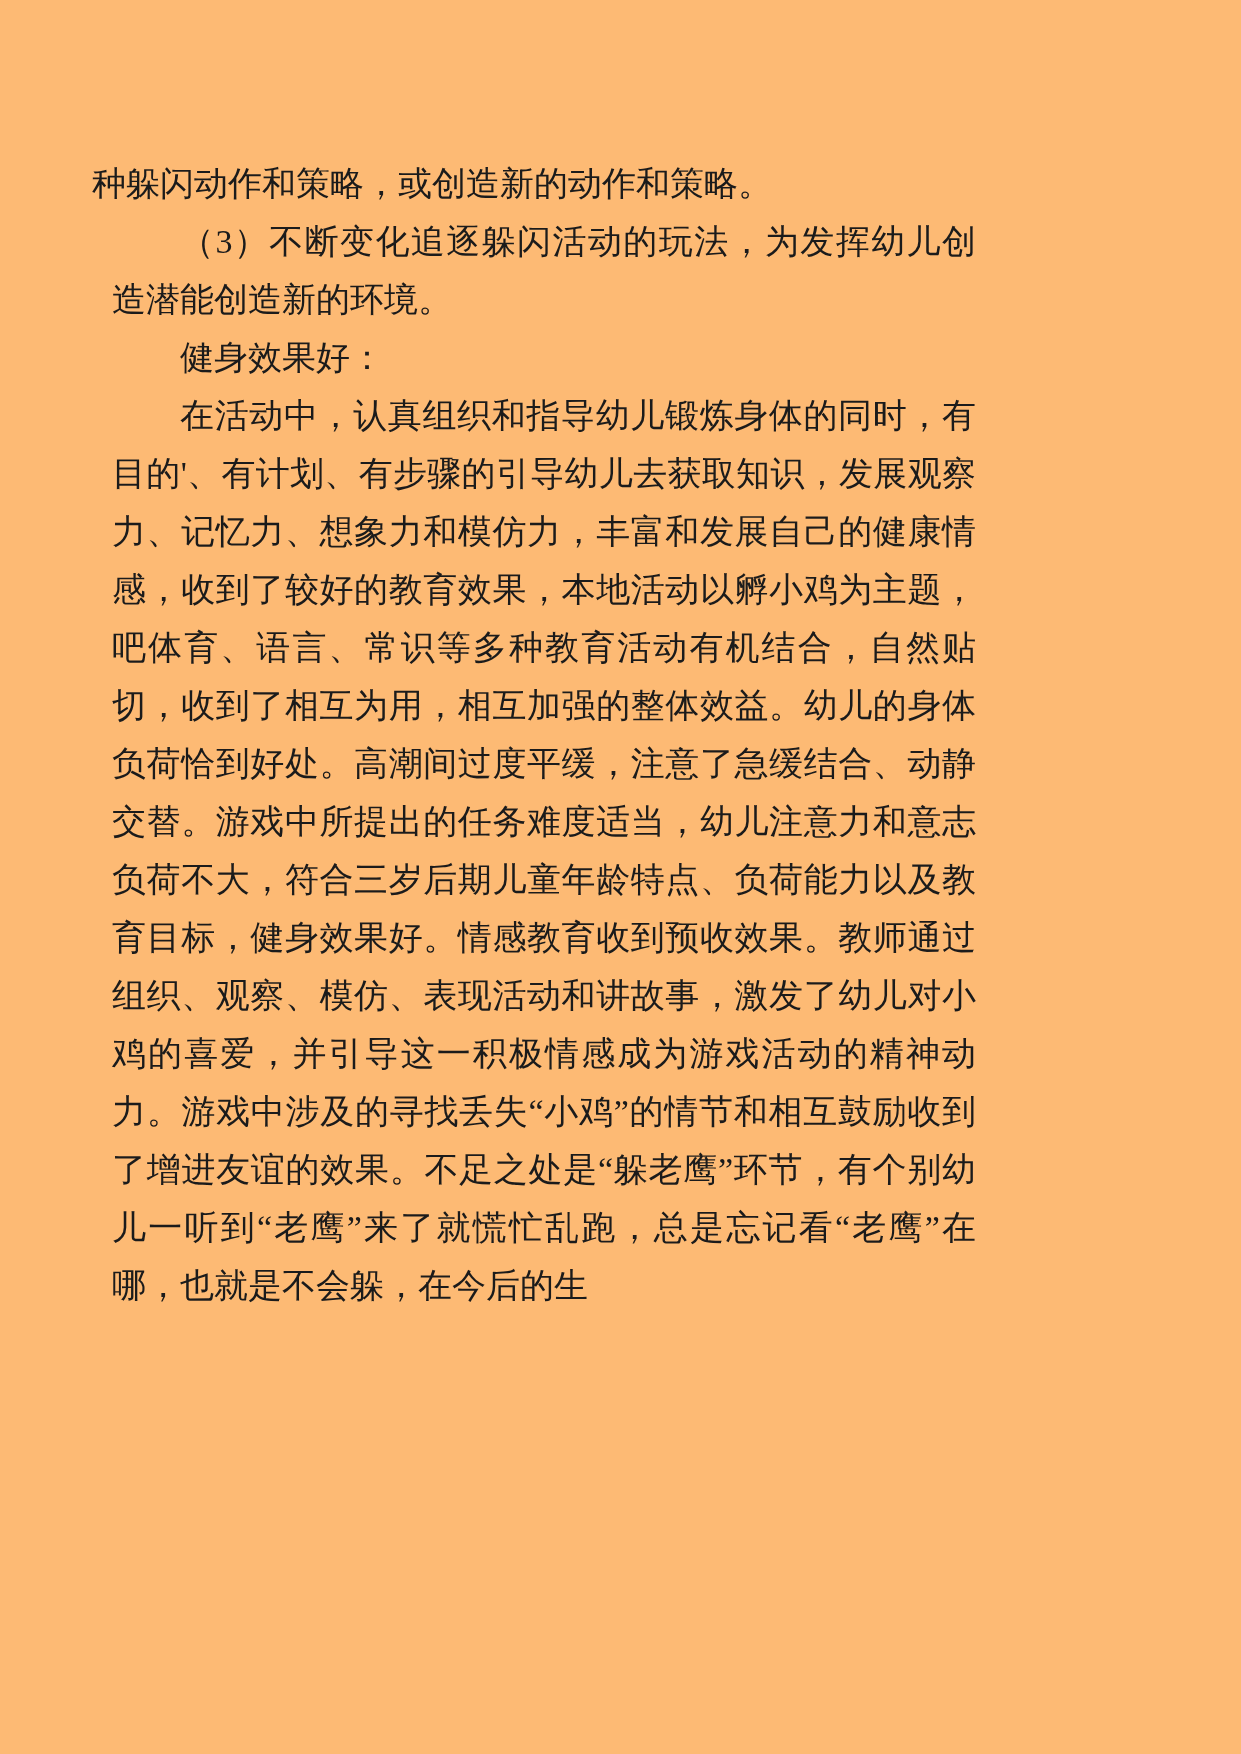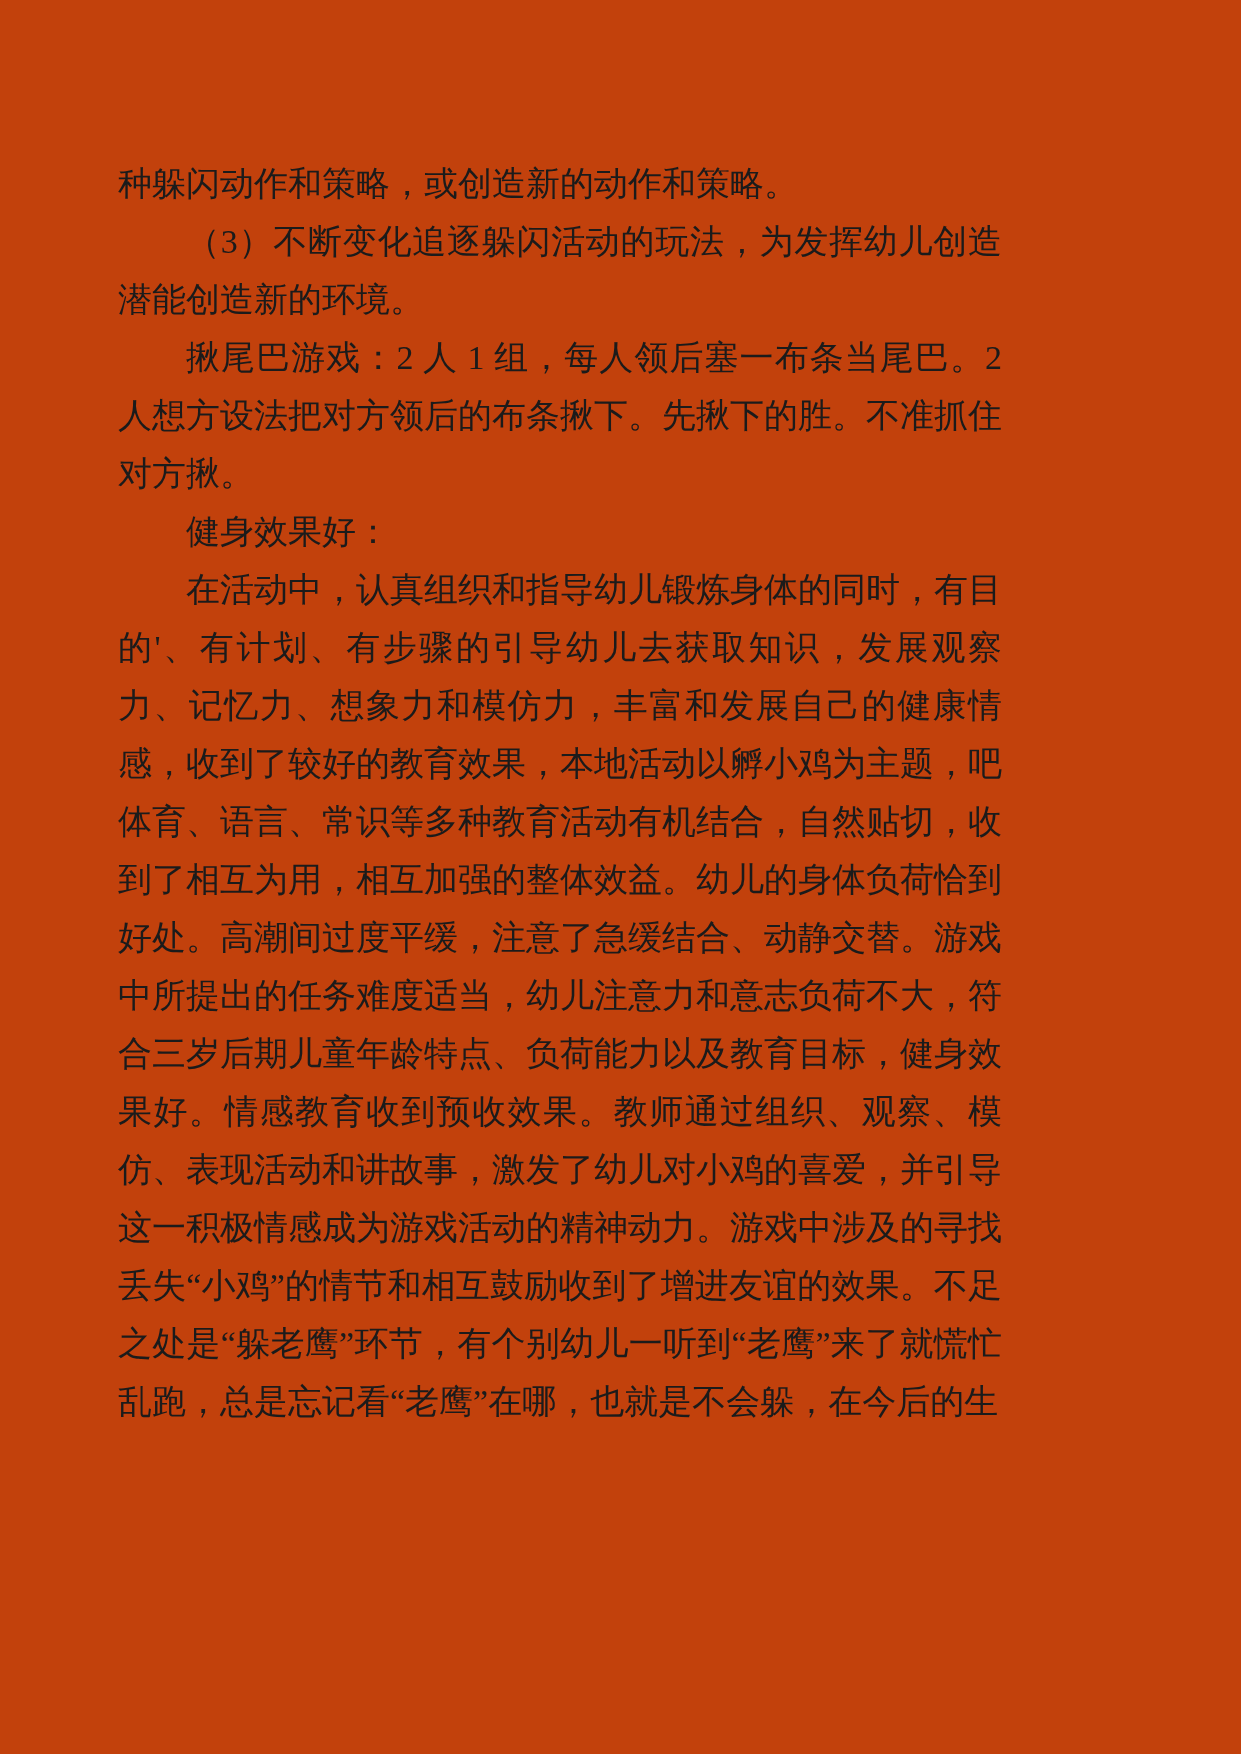--- a/index.html
+++ b/index.html
@@ -5,46 +5,46 @@
   html, body {
     margin: 0;
     padding: 0;
     background: #ffffff;
   }
   .page {
     position: relative;
     width: 1241px;
     height: 1754px;
     box-sizing: border-box;
-    background: #c2410c;
-    padding: 155px 176px 40px 118px;
+    background: #fdba74;
+    padding: 155px 176px 40px 92px;
     overflow: hidden;
     font-family: "Liberation Serif", "DejaVu Serif", serif;
   }
   .doc-body {
     width: 884px;
   }
   .doc-body p {
     margin: 0;
     padding: 0;
     font-size: 34px;
     line-height: 58px;
     text-align: justify;
     color: #1b1b1b;
     letter-spacing: 0;
     word-break: break-all;
   }
   .doc-body p.indent {
     text-indent: 2em;
+    margin-left: 20px;
   }
 </style>
 </head>
 <body>
 
 <div class="page">
   <div class="doc-body">
       <p>种躲闪动作和策略，或创造新的动作和策略。</p>
       <p class="indent">（3）不断变化追逐躲闪活动的玩法，为发挥幼儿创造潜能创造新的环境。</p>
-      <p class="indent">揪尾巴游戏：2 人 1 组，每人领后塞一布条当尾巴。2 人想方设法把对方领后的布条揪下。先揪下的胜。不准抓住对方揪。</p>
       <p class="indent">健身效果好：</p>
       <p class="indent">在活动中，认真组织和指导幼儿锻炼身体的同时，有目的'、有计划、有步骤的引导幼儿去获取知识，发展观察力、记忆力、想象力和模仿力，丰富和发展自己的健康情感，收到了较好的教育效果，本地活动以孵小鸡为主题，吧体育、语言、常识等多种教育活动有机结合，自然贴切，收到了相互为用，相互加强的整体效益。幼儿的身体负荷恰到好处。高潮间过度平缓，注意了急缓结合、动静交替。游戏中所提出的任务难度适当，幼儿注意力和意志负荷不大，符合三岁后期儿童年龄特点、负荷能力以及教育目标，健身效果好。情感教育收到预收效果。教师通过组织、观察、模仿、表现活动和讲故事，激发了幼儿对小鸡的喜爱，并引导这一积极情感成为游戏活动的精神动力。游戏中涉及的寻找丢失“小鸡”的情节和相互鼓励收到了增进友谊的效果。不足之处是“躲老鹰”环节，有个别幼儿一听到“老鹰”来了就慌忙乱跑，总是忘记看“老鹰”在哪，也就是不会躲，在今后的生</p>
     </div>
 </div>
 
 </body></html>

